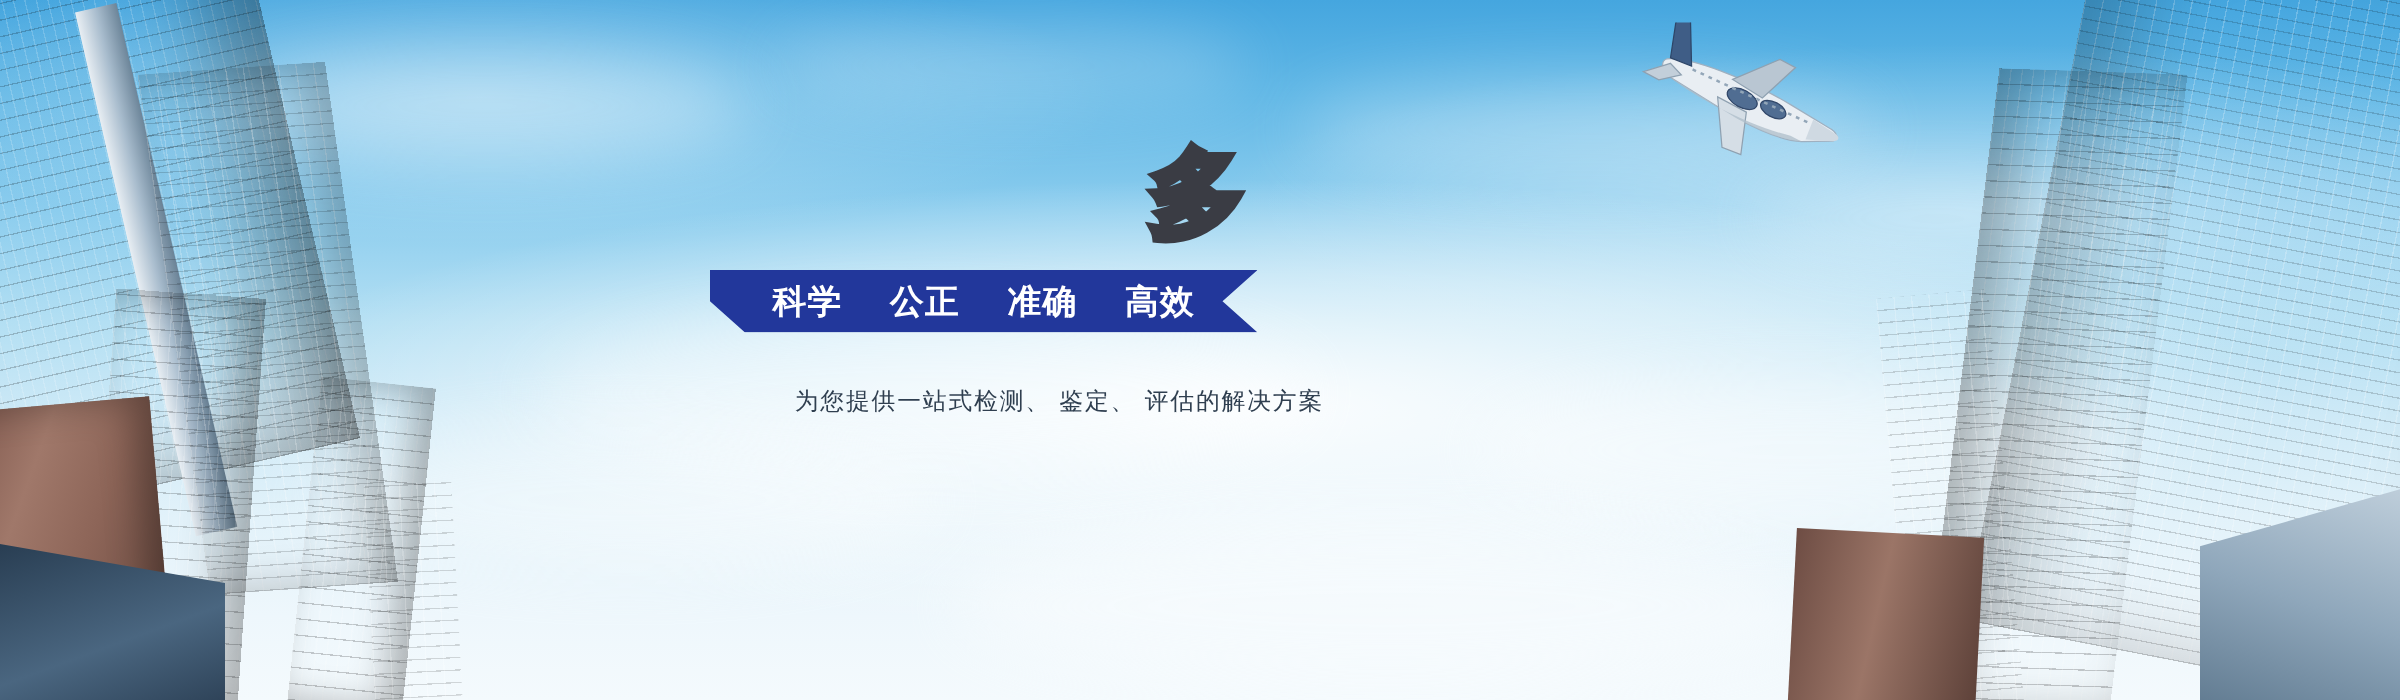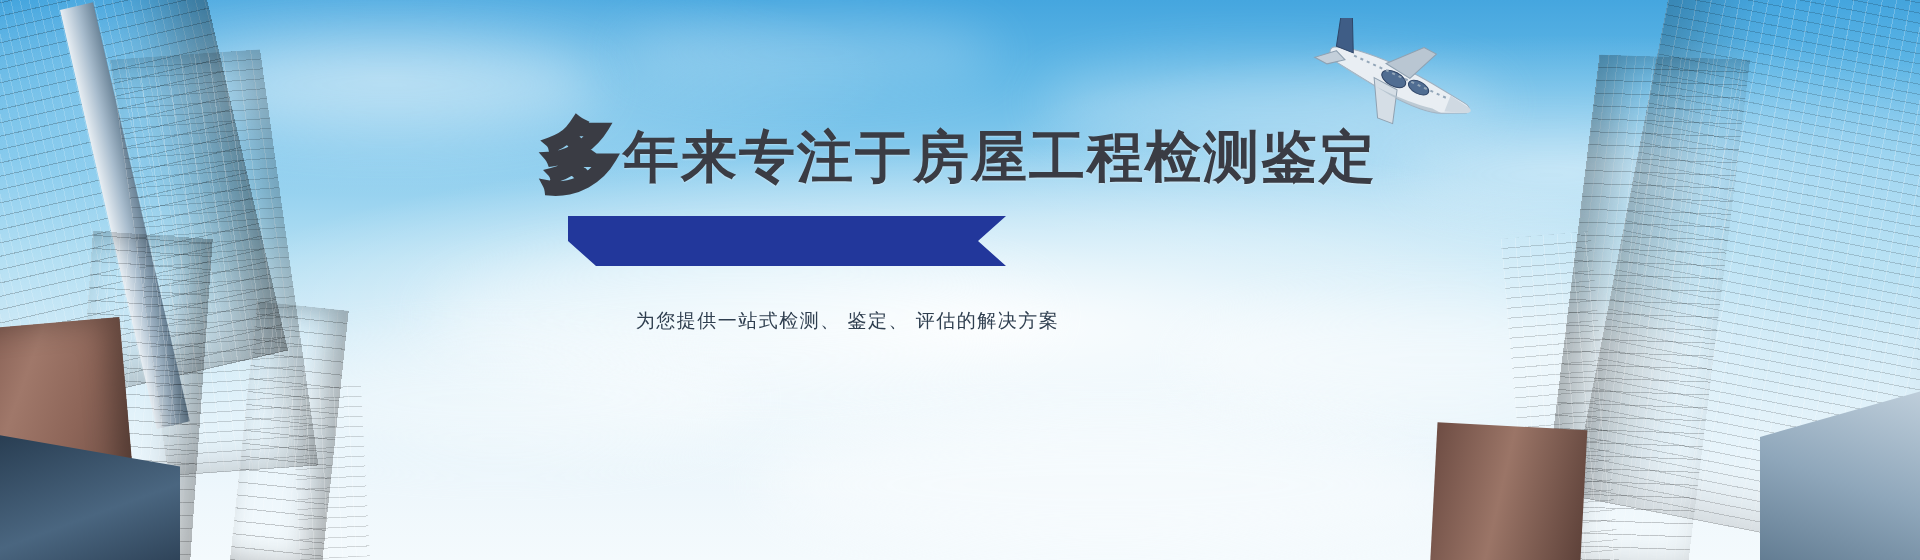--- a/index.html
+++ b/index.html
@@ -181,21 +181,26 @@
         <path d="M46 60 L150 54" stroke="#93a6b8" stroke-width="2" fill="none" stroke-dasharray="3 4"></path>
 
         <path d="M34 74 C60 79 110 78 140 70 L150 70 C140 75 120 78 96 78 Z" fill="#aebdc9" opacity=".75"></path>
       </g>
     </svg>
   </div>
 
   <div class="headline">
     <span class="hl-inner">
       <span class="hl-duo">多</span>
-      <span class="hl-rest">年来专注于房屋工程检测鉴定</span>
     </span>
   </div>
 
   <div class="ribbon-shape"></div>
+  <div class="ribbon-text">
+    <span>科学</span>
+    <span>公正</span>
+    <span>准确</span>
+    <span>高效</span>
+  </div>
 
   <div class="subtitle">为您提供一站式检测、 鉴定、 评估的解决方案</div>
 
 </div>
 
 </body></html>

